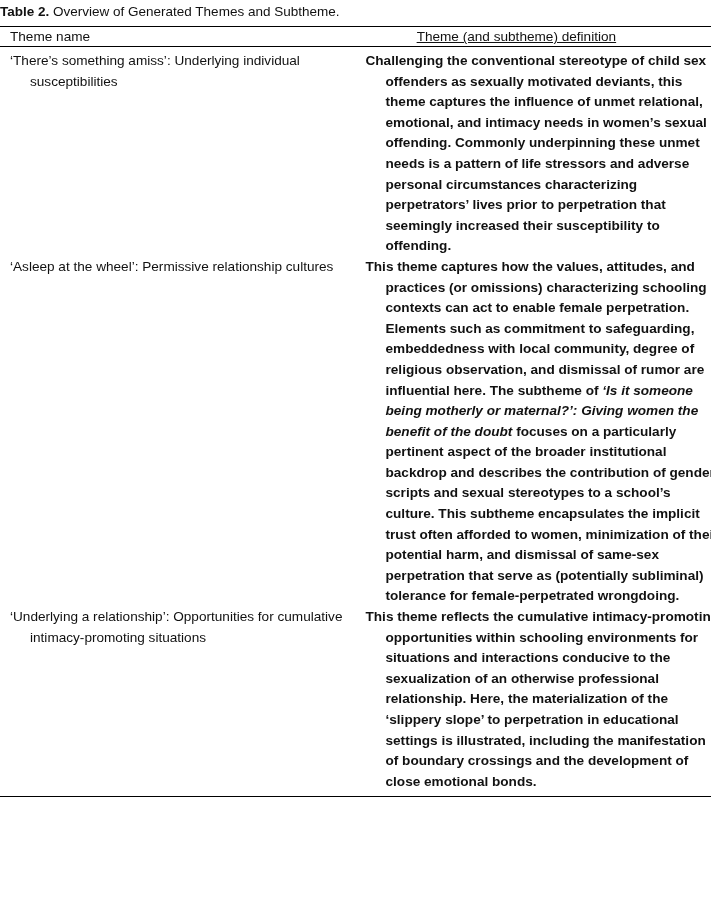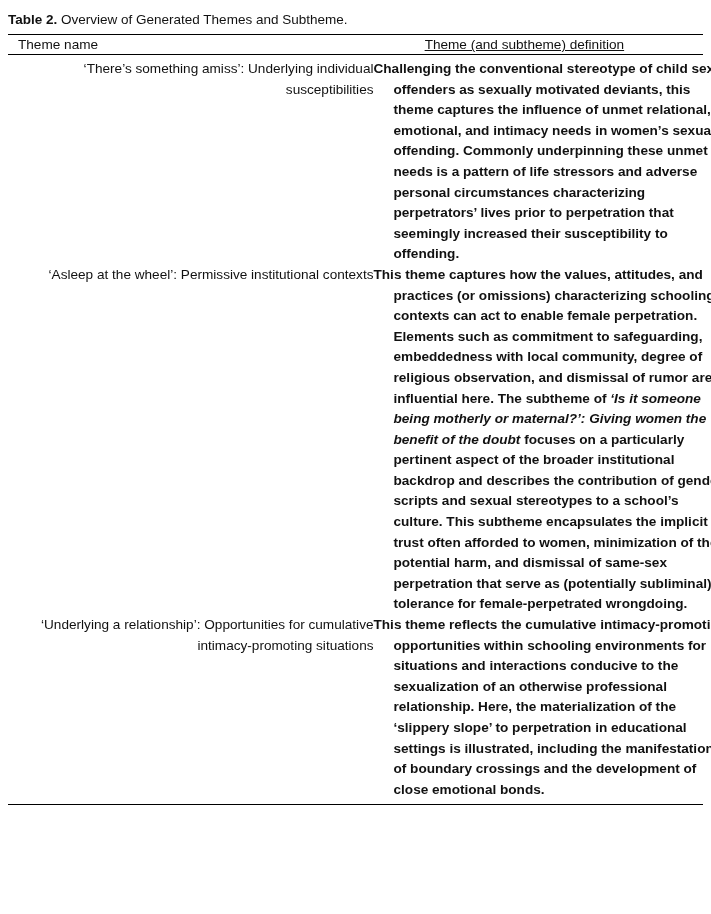--- a/index.html
+++ b/index.html
@@ -10,21 +10,21 @@
   body {
     width: 711px;
     height: 914px;
     font-family: "Liberation Sans", sans-serif;
     color: #1a1a1a;
     -webkit-font-smoothing: antialiased;
   }
   .table-wrap {
     width: 711px;
     box-sizing: border-box;
-    padding: 8px;
+    padding: 0;
   }
   .table-caption {
     font-size: 13.5px;
     line-height: 18px;
     padding: 3px 0 5px 0;
     color: #111;
   }
   .table-caption .cap-label {
     font-weight: bold;
   }
@@ -80,21 +80,20 @@
     line-height: 20.6px;
     color: #111;
     padding-top: 3px;
     padding-bottom: 1px;
   }
   .theme-name {
     display: block;
     text-indent: 0;
     padding-left: 20px;
     text-indent: -20px;
-    text-align: right;
   }
   .theme-def {
     display: block;
     padding-left: 0;
     text-indent: 0;
     padding-right: 0;
     font-weight: bold;
   }
   .theme-def .cont {
     display: block;
@@ -156,21 +155,21 @@
         </td>
         <td class="col-def">
           <span class="theme-def">
             <span class="cont">Challenging the conventional stereotype of child sex offenders as sexually motivated deviants, this theme captures the influence of unmet relational, emotional, and intimacy needs in women’s sexual offending. Commonly underpinning these unmet needs is a pattern of life stressors and adverse personal circumstances characterizing perpetrators’ lives prior to perpetration that seemingly increased their susceptibility to offending.</span>
           </span>
         </td>
       </tr>
 
       <tr class="body-row">
         <td class="col-name">
-          <span class="theme-name">‘Asleep at the wheel’: Permissive institutional contexts</span>
+          <span class="theme-name">‘Asleep at the wheel’: Permissive relationship cultures</span>
         </td>
         <td class="col-def">
           <span class="theme-def">
             <span class="cont"><span>This theme captures how the values, attitudes, and practices (or omissions) characterizing schooling contexts can act to enable female perpetration. Elements such as commitment to safeguarding, embeddedness with local community, degree of religious observation, and dismissal of rumor are influential here. The subtheme of </span><span class="def-italic">‘Is it someone being motherly or maternal?’: Giving women the benefit of the doubt</span><span> focuses on a particularly pertinent aspect of the broader institutional backdrop and describes the contribution of gender scripts and sexual stereotypes to a school’s culture. This subtheme encapsulates the implicit trust often afforded to women, minimization of their potential harm, and dismissal of same-sex perpetration that serve as (potentially subliminal) tolerance for female-perpetrated wrongdoing.</span></span>
           </span>
         </td>
       </tr>
 
       <tr class="body-row">
         <td class="col-name">

